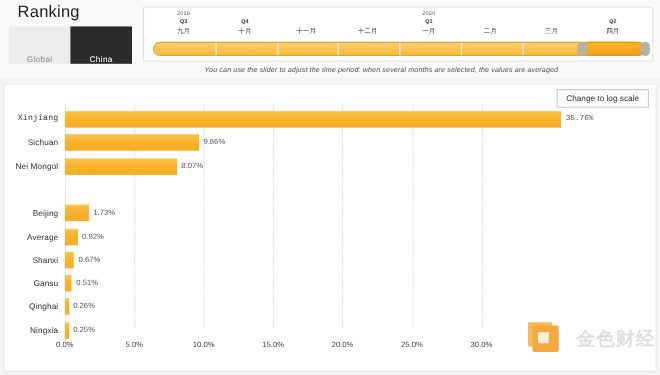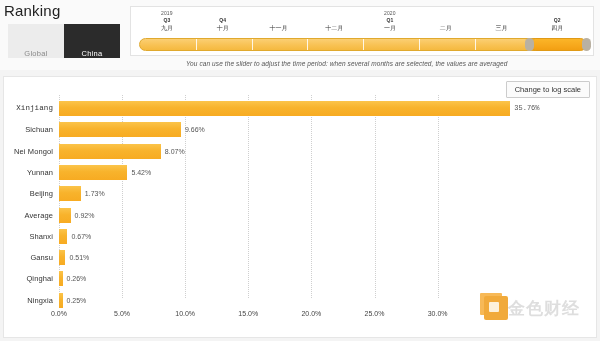--- a/index.html
+++ b/index.html
@@ -6,21 +6,21 @@
   body{
     width:600px;height:341px;overflow:hidden;
     background:#f2f2f2;
     font-family:"Liberation Sans","DejaVu Sans",sans-serif;
     -webkit-font-smoothing:antialiased;
   }
   .page{position:relative;width:600px;height:341px;background:#f4f4f4;}
 
   
   .topbar{position:absolute;left:0;top:0;width:600px;height:70px;background:#fafafa;}
-  .title{position:absolute;left:4px;top:2px;font-size:15px;color:#222;letter-spacing:.2px;}
+  .title{position:absolute;left:16px;top:2px;font-size:15px;color:#222;letter-spacing:.2px;}
 
   .toggle-wrap{position:absolute;left:8px;top:24px;display:flex;}
   .toggle{width:56px;height:34px;display:flex;align-items:flex-end;justify-content:center;
           font-size:7.5px;letter-spacing:.3px;}
   .toggle.off{background:#ececec;color:#8a8a8a;}
   .toggle.on{background:#2b2b2b;color:#fff;}
 
   
   .slider-panel{position:absolute;left:130px;top:6px;width:462px;height:48px;
                 background:#fff;border:1px solid #e3e3e3;}
@@ -62,21 +62,21 @@
   .bval{position:absolute;top:0;font-size:7px;color:#555;line-height:19px;white-space:nowrap;}
   .xtick{position:absolute;font-size:7px;color:#444;text-align:center;width:40px;}
   .xaxis-title{position:absolute;font-size:7.5px;color:#333;text-align:center;width:300px;}
 
   
   .wm{position:absolute;left:484px;top:296px;display:flex;align-items:center;opacity:.92;}
   .wm-logo{width:24px;height:24px;background:#f0a32b;border-radius:2px;position:relative;
            box-shadow:-5px -4px 0 -1px #f7b449;}
   .wm-logo:after{content:"";position:absolute;left:5px;top:6px;width:10px;height:10px;
                  background:#fdf0d8;border-radius:1px;}
-  .wm-text{margin-left:0;font-size:17px;color:#dcdcdc;letter-spacing:1px;
+  .wm-text{margin-left:16px;font-size:17px;color:#dcdcdc;letter-spacing:1px;
            font-family:"DejaVu Sans",sans-serif;font-weight:bold;}
 </style>
 </head>
 <body>
 
 <div class="page">
 
   <div class="topbar">
     <div class="title">Ranking</div>
 
@@ -167,25 +167,20 @@
         <div class="barrow" style="top: 43.3px; left: 0px; width: 594px;">
           <div class="blabel" style="width: 49px; left: 0px;">Sichuan</div>
           <div class="bar" style="left: 55px; width: 121.909px;"></div>
           <div class="bval" style="left: 180.909px;">9.66%</div>
         </div>
         <div class="barrow" style="top: 64.6px; left: 0px; width: 594px;">
           <div class="blabel" style="width: 49px; left: 0px;">Nei Mongol</div>
           <div class="bar" style="left: 55px; width: 101.843px;"></div>
           <div class="bval" style="left: 160.843px;">8.07%</div>
         </div>
-        <div class="barrow" style="top: 85.9px; left: 0px; width: 594px;">
-          <div class="blabel" style="width: 49px; left: 0px;">Yunnan</div>
-          <div class="bar" style="left: 55px; width: 68.4004px;"></div>
-          <div class="bval" style="left: 127.4px;">5.42%</div>
-        </div>
         <div class="barrow" style="top: 107.2px; left: 0px; width: 594px;">
           <div class="blabel" style="width: 49px; left: 0px;">Beijing</div>
           <div class="bar" style="left: 55px; width: 21.8326px;"></div>
           <div class="bval" style="left: 80.8326px;">1.73%</div>
         </div>
         <div class="barrow" style="top: 128.5px; left: 0px; width: 594px;">
           <div class="blabel" style="width: 49px; left: 0px;">Average</div>
           <div class="bar" style="left: 55px; width: 11.6104px;"></div>
           <div class="bval" style="left: 70.6104px;">0.92%</div>
         </div>

